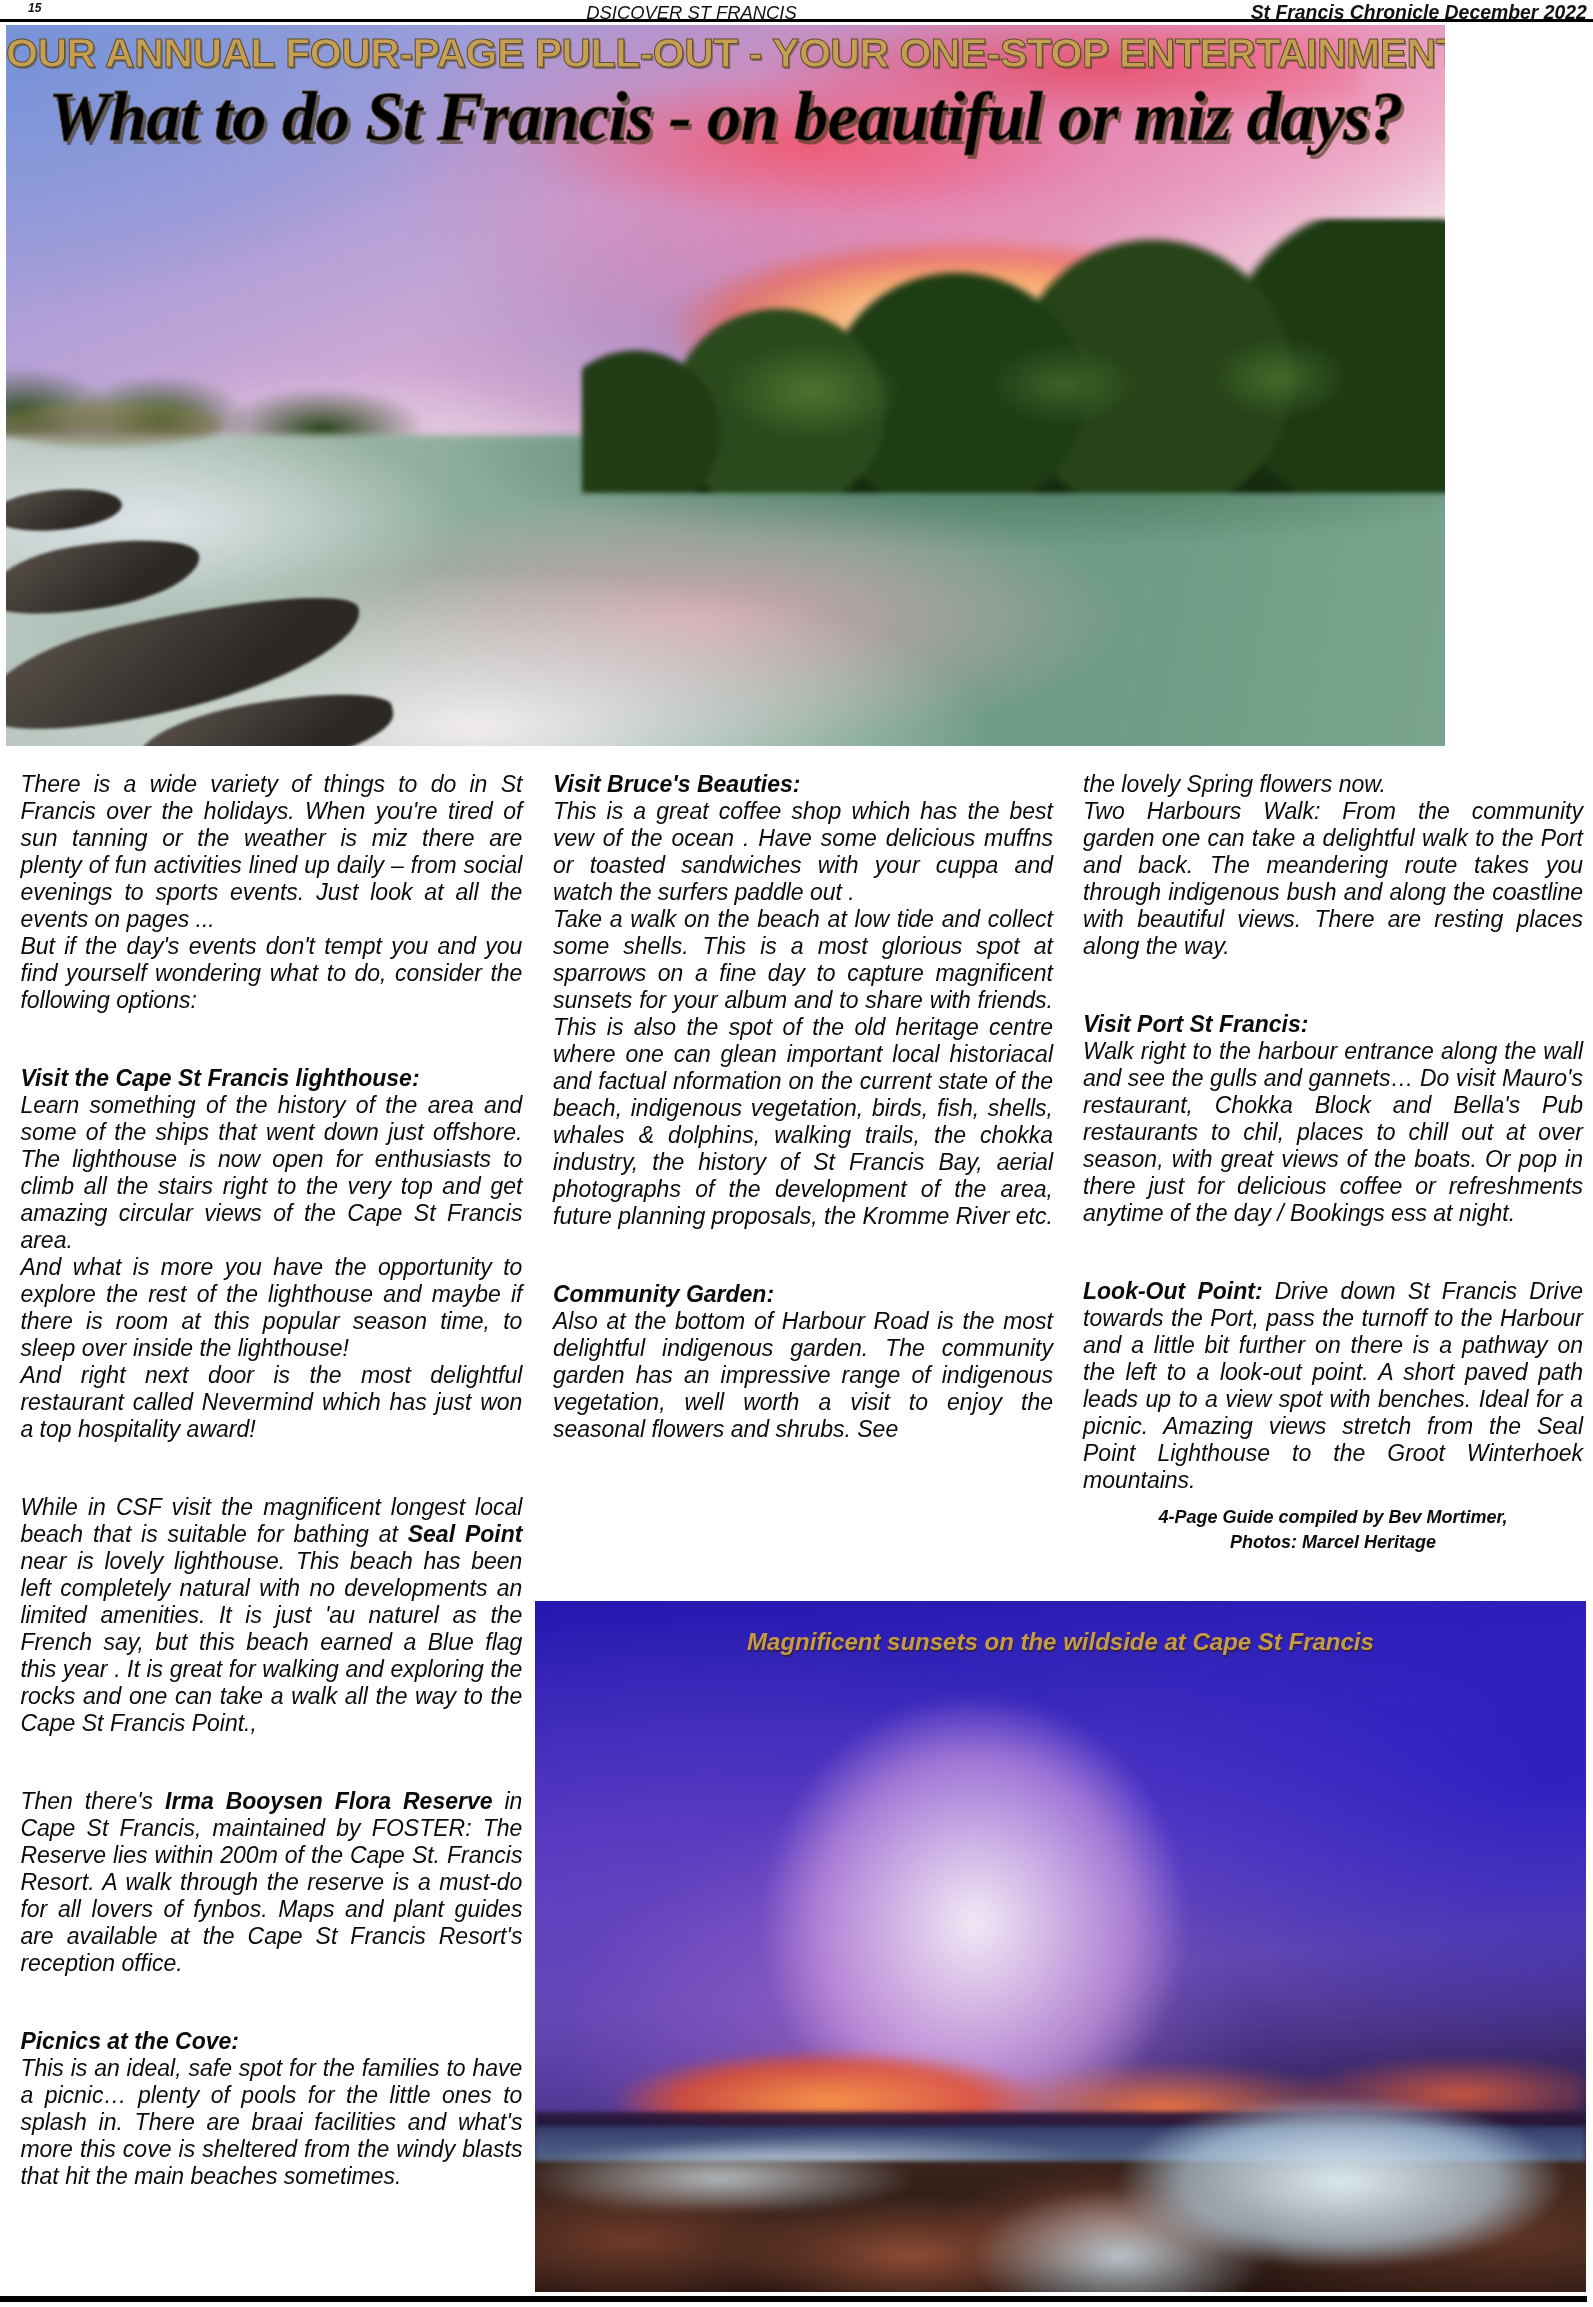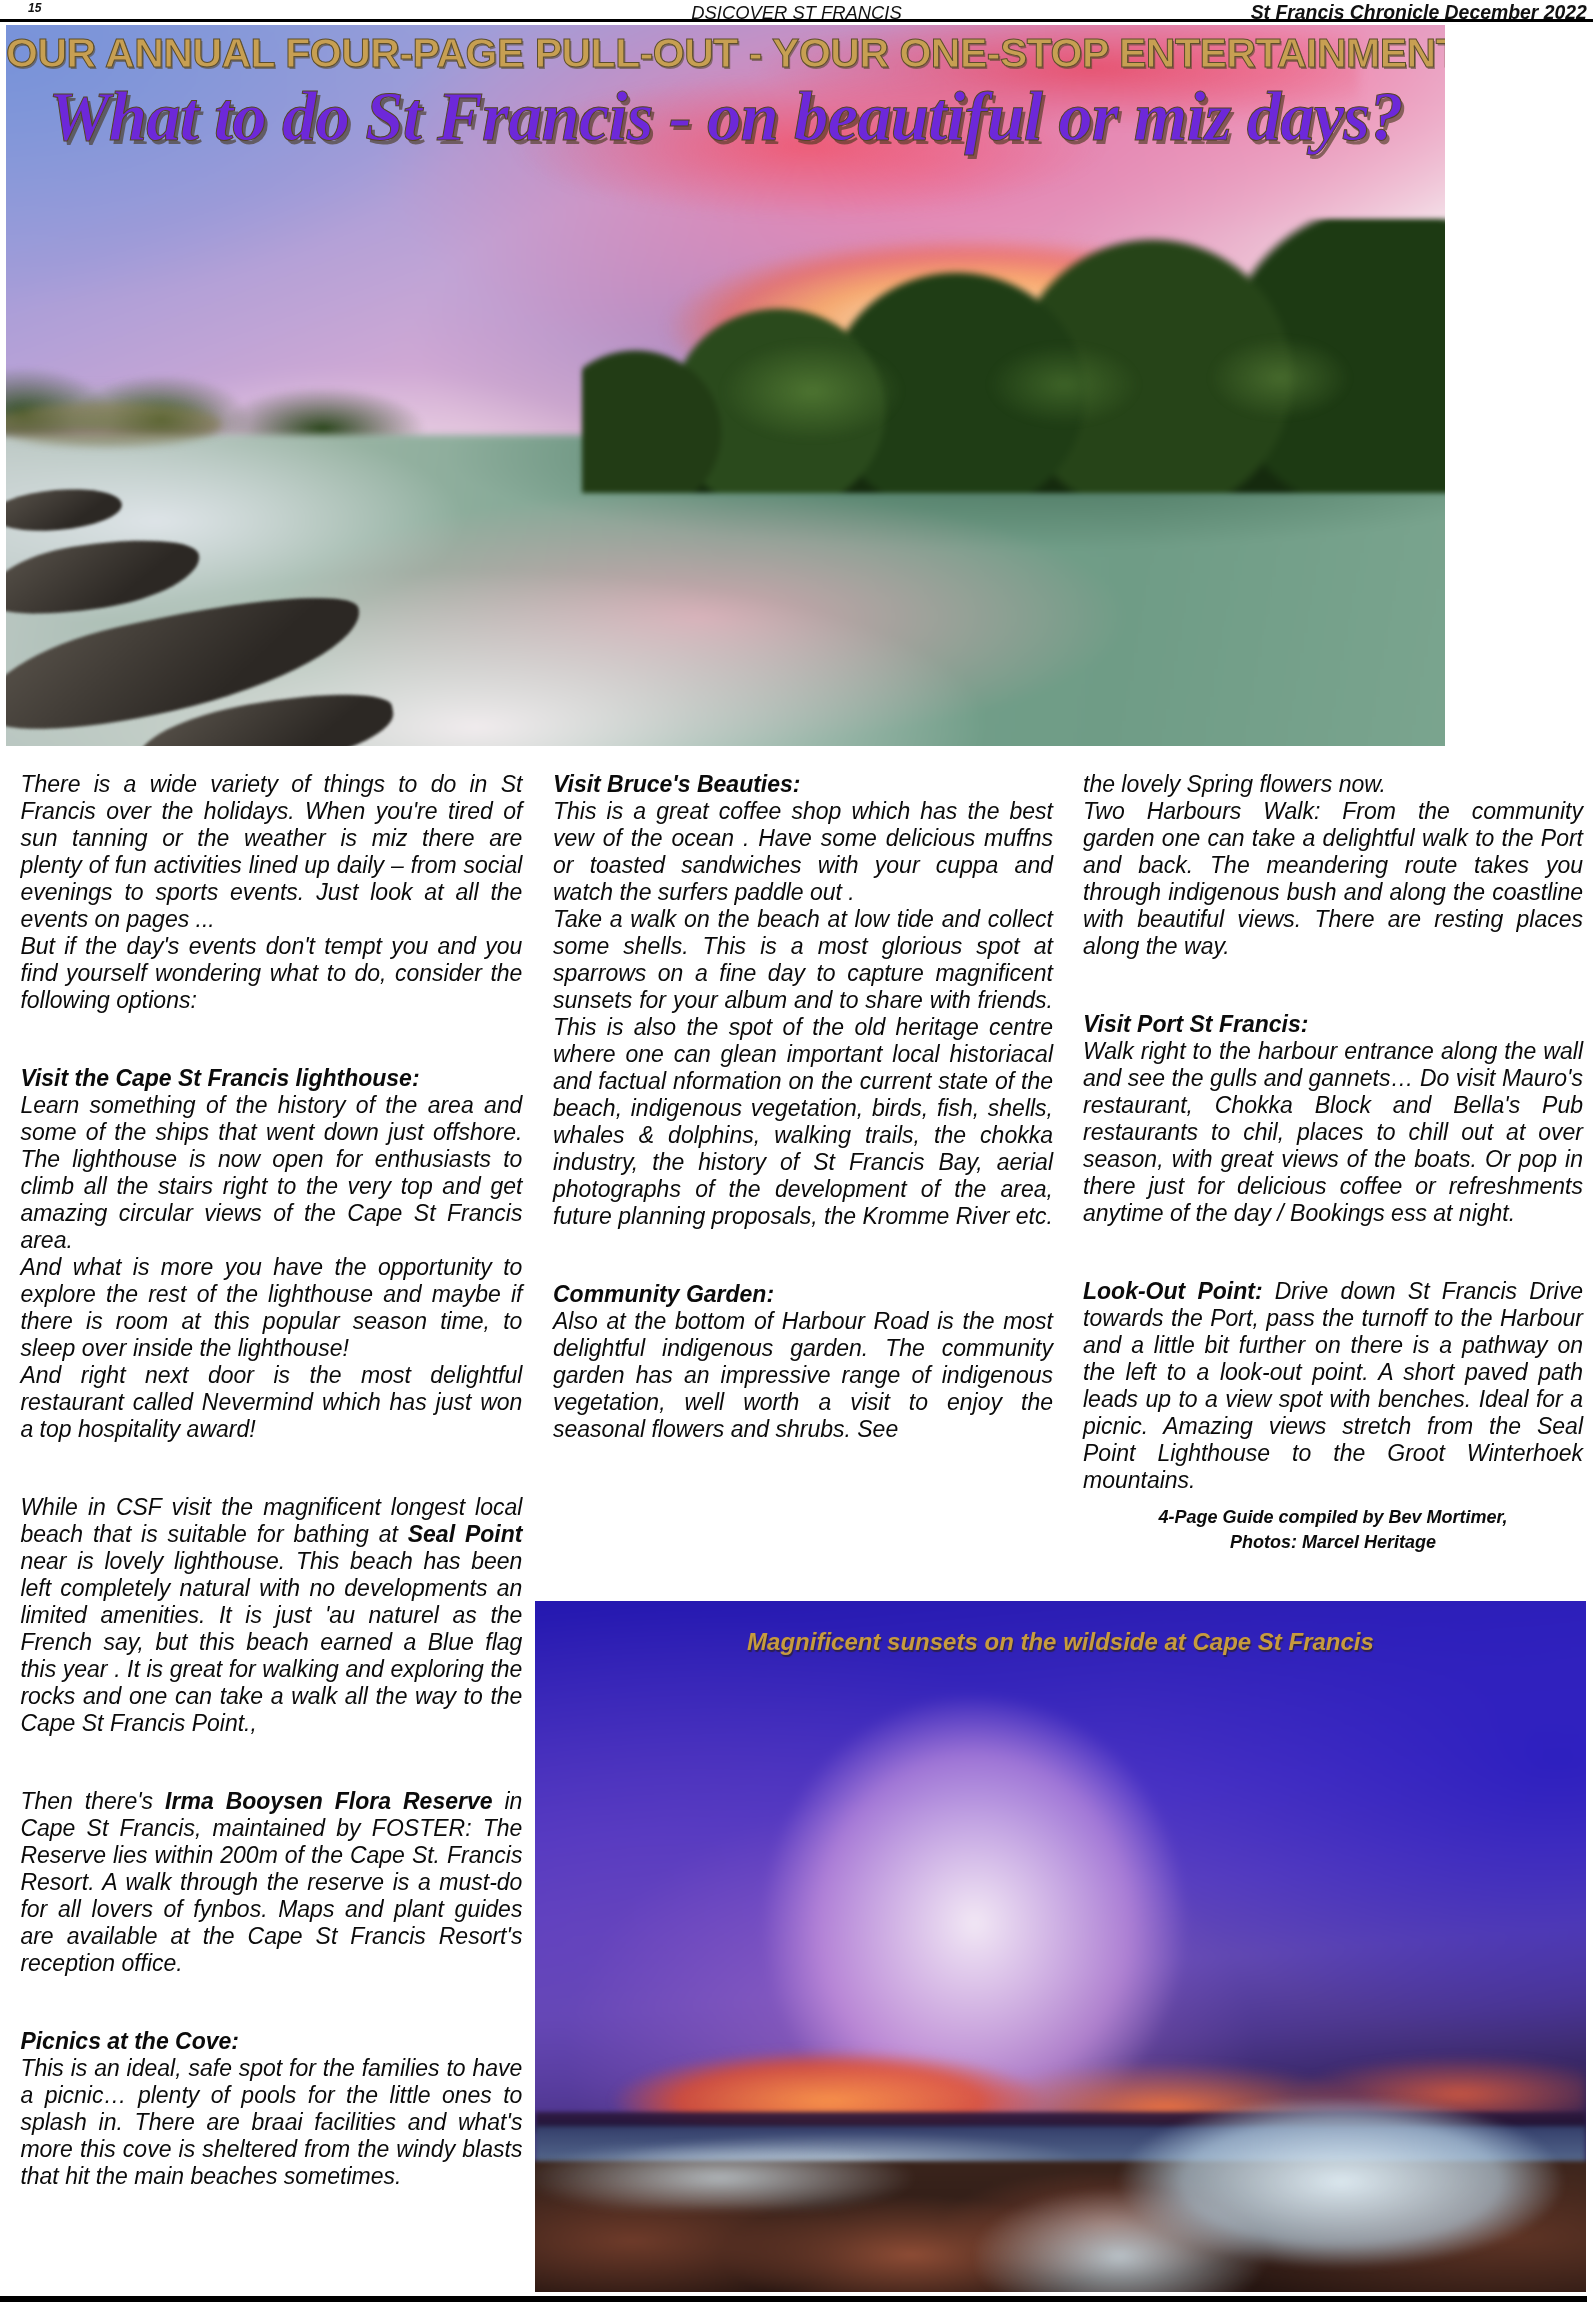--- a/index.html
+++ b/index.html
@@ -2,21 +2,21 @@
 <html style="font-size:8.2px"><head>
 <meta charset="utf-8">
 <style>
   html,body{margin:0;padding:0;}
   body{
     width:1593px;height:2307px;position:relative;background:#ffffff;
     font-family:"Liberation Sans","DejaVu Sans",sans-serif;overflow:hidden;
   }
   
   .masthead-num{position:absolute;left:28px;top:1px;font-size:12px;font-weight:700;font-style:italic;color:#111;}
-  .masthead-center{position:absolute;left:0;top:2px;width:1593px;text-align:center;font-size:18.4px;font-style:italic;color:#111;}
+  .masthead-center{position:absolute;left:0;top:2px;width:1383px;text-align:center;font-size:18.4px;font-style:italic;color:#111;}
   .masthead-right{position:absolute;right:6.1px;top:1px;font-size:19.4px;font-weight:700;font-style:italic;color:#111;}
   .masthead-rule{position:absolute;left:0;top:19.4px;width:1593px;height:3.1px;background:#000;}
 
   
   .hero{position:absolute;left:6.1px;top:24.5px;width:1439px;height:721px;overflow:hidden;background:#aab8e0;}
   .hero > div{position:absolute;}
   .hero-sky{left:-20.4px;top:-20.4px;width:1621px;height:561px;
     background:
       radial-gradient(ellipse 459px 214px at 22% 92%, rgba(250,242,246,.95), rgba(250,242,246,0) 72%),
       radial-gradient(ellipse 765px 331px at 58% 28%, rgba(236,120,165,.85), rgba(236,120,165,0) 72%),
@@ -72,21 +72,21 @@
   .hero-rock.r1{left:-1.5%;top:72%;width:15%;height:9%;transform:rotate(-9deg);border-radius:45% 60% 50% 55%/65% 45% 60% 40%;}
   .hero-rock.r2{left:-2%;top:82%;width:27%;height:13%;transform:rotate(-13deg);border-radius:40% 65% 55% 50%/60% 40% 65% 45%;}
   .hero-rock.r3{left:-1%;top:64.5%;width:9%;height:5.5%;transform:rotate(-5deg);border-radius:50%;}
   .hero-rock.r4{left:9%;top:94%;width:18%;height:9%;transform:rotate(-10deg);border-radius:50% 60% 45% 55%/60% 45% 55% 45%;}
 
   .banner-line{left:0;top:5.1px;width:100%;text-align:center;white-space:nowrap;
     font-size:41px;font-weight:700;letter-spacing:-0.5px;color:#c79f52;
     -webkit-text-stroke:1px #5c4e2c;text-shadow:1.5px 2px 0 rgba(82,70,40,.55);}
   .headline-line{left:0;top:53px;width:100%;text-align:center;white-space:nowrap;
     font-family:"Liberation Serif","DejaVu Serif",serif;font-style:italic;font-weight:700;
-    font-size:69px;letter-spacing:-1px;color:#6d28d9;
+    font-size:69px;letter-spacing:-1px;color:#000000;
     -webkit-text-stroke:1px #554523;text-shadow:3.1px 3.6px 0.5px rgba(66,52,24,.6);}
 
   
   .col{position:absolute;top:771px;color:#0b0b0b;font-style:italic;font-size:23px;line-height:27px;}
   .col .blk{margin:0;}
   .col .blk.p{text-align:justify;}
   .col .blk.h{font-weight:700;text-align:left;}
   .col .blk.gap{height:51px;}
   .col .blk b{font-weight:700;font-style:italic;}
   .col1{left:20.4px;width:502px;}

